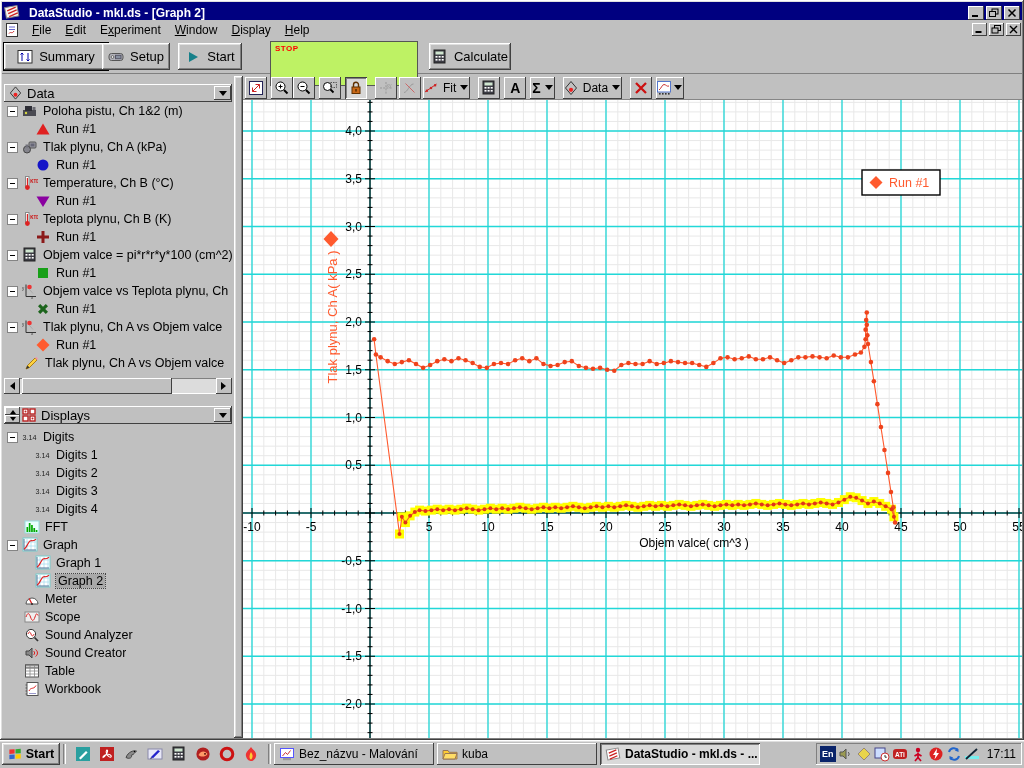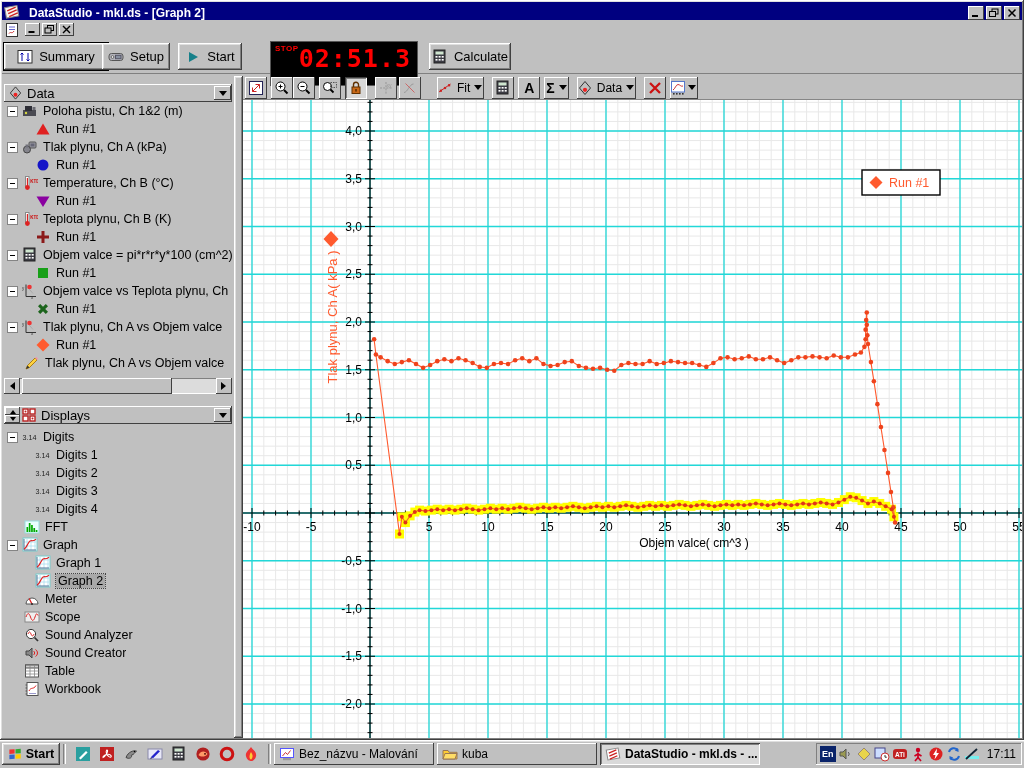--- a/index.html
+++ b/index.html
@@ -20,21 +20,21 @@
   .wbtn.sm{width:15px;height:13px;}
 
   #menubar{position:absolute;left:2px;top:20px;right:2px;height:19px;display:flex;align-items:center;}
   #menu-items{display:flex;flex:1;}
   .menu-item{padding:2px 7px;color:#000;}
   .menu-item u{text-decoration:underline;}
 
   #toolbar{position:absolute;left:2px;top:39px;right:2px;height:35px;border-bottom:1px solid #808080;}
   .tbtn{position:absolute;top:4px;height:27px;display:flex;align-items:center;justify-content:center;gap:5px;font-size:13px;}
   .tbtn.default{outline:1px solid #000;}
-  #timer-box{position:absolute;left:268px;top:2px;width:148px;height:45px;background:#000000;border:1px solid #555;}
+  #timer-box{position:absolute;left:268px;top:2px;width:148px;height:45px;background:#bef264;border:1px solid #555;}
   #timer-status{position:absolute;left:4px;top:2px;color:#f00;font-size:8px;font-weight:bold;letter-spacing:.5px;}
   #timer-value{position:absolute;right:6px;top:2px;color:#f00;font-family:"DejaVu Sans Mono",monospace;
     font-weight:bold;font-size:25px;letter-spacing:1px;}
 
   #workspace{position:absolute;left:2px;top:76px;width:1020px;height:662px;}
   #left-panel{position:absolute;left:0;top:0;width:232px;height:662px;}
   .panel-header{position:absolute;left:2px;right:2px;height:18px;display:flex;align-items:center;padding:0 1px;}
   .panel-header .ph-label{flex:1;margin-left:4px;font-size:13px;}
   .combo-arrow{width:17px;height:14px;display:flex;align-items:center;justify-content:center;}
   .arrow-down{width:0;height:0;border:4px solid transparent;border-top:5px solid #000;margin-top:4px;}
@@ -126,20 +126,28 @@
     </div>
 
     <div id="menubar">
       <span class="ti" style="margin-left:2px;">
         <svg width="16" height="16" viewBox="0 0 16 16">
             <rect x="2.5" y="1.5" width="11" height="13" fill="#fff" stroke="#333"></rect>
             <path d="M5 5h6M5 7.5h6" stroke="#66c"></path>
             <path d="M5 11.5c1.5-2.5 3 1 5-2.5" stroke="#c33" fill="none"></path>
           </svg>
       </span>
+      <div id="menu-items">
+          <span class="menu-item"><u>F</u>ile</span>
+          <span class="menu-item"><u>E</u>dit</span>
+          <span class="menu-item">E<u>x</u>periment</span>
+          <span class="menu-item"><u>W</u>indow</span>
+          <span class="menu-item"><u>D</u>isplay</span>
+          <span class="menu-item"><u>H</u>elp</span>
+        </div>
       <span class="winctl" style="margin-right:1px;">
         <button class="wbtn sm raised1">
             <svg width="11" height="9" viewBox="0 0 11 9">
               <rect x="1.5" y="6" width="6" height="2" fill="#000"></rect>
             </svg>
           </button>
         <button class="wbtn sm raised1">
             <svg width="11" height="9" viewBox="0 0 11 9">
               <rect x="3.5" y="0.5" width="6" height="5" fill="none" stroke="#000"></rect>
               <rect x="1" y="3" width="6" height="5" fill="#c0c0c0" stroke="#000"></rect>
@@ -177,21 +185,20 @@
       <button class="tbtn raised" style="left:176px;width:64px;">
         <span class="ti" style="margin:0;">
             <svg width="16" height="16" viewBox="0 0 16 16">
               <polygon points="4,3 13,8 4,13" fill="#17808a"></polygon>
             </svg>
           </span>
         <span>Start</span>
       </button>
       <div id="timer-box">
         <span id="timer-status">STOP</span>
-        <span id="timer-value">02:51.3</span>
       </div>
       <button class="tbtn raised" style="left:427px;width:82px;">
         <span class="ti" style="margin:0;">
             <svg width="16" height="16" viewBox="0 0 16 16">
               <rect x="2" y="1" width="11" height="13" fill="#3c3c44" stroke="#222"></rect>
               <rect x="3.5" y="2.5" width="8" height="3" fill="#cfe6cf"></rect>
               <g fill="#fff">
                 <rect x="3.5" y="7" width="2" height="1.6"></rect>
                 <rect x="6.6" y="7" width="2" height="1.6"></rect>
                 <rect x="9.7" y="7" width="2" height="1.6"></rect>
@@ -631,21 +638,21 @@
               </span>
             </button>
             <button class="gtb raised1" style="margin-left: 2px;">
               <span class="ti" style="margin:0;width:16px;">
                 <svg width="16" height="16" viewBox="0 0 16 16">
                   <path d="M2 12.5c3.5 0 5.5-8.5 9.5-8.5" stroke="#9a9a9a" fill="none"></path>
                   <path d="M3.5 3.5l9 9" stroke="#c66"></path>
                 </svg>
               </span>
             </button>
-            <button class="gtb raised1" style="margin-left: 16px;">
+            <button class="gtb raised1" style="margin-left: 2px;">
               <span class="ti" style="margin:0;width:16px;">
                 <svg width="16" height="16" viewBox="0 0 16 16">
                   <path d="M2 12L13.5 4" stroke="#c22"></path>
                   <g fill="#c22">
                     <rect x="2.8" y="9.6" width="2.2" height="2.2"></rect>
                     <rect x="6.9" y="6.9" width="2.2" height="2.2"></rect>
                     <rect x="11" y="4.2" width="2.2" height="2.2"></rect>
                   </g>
                 </svg>
               </span>

